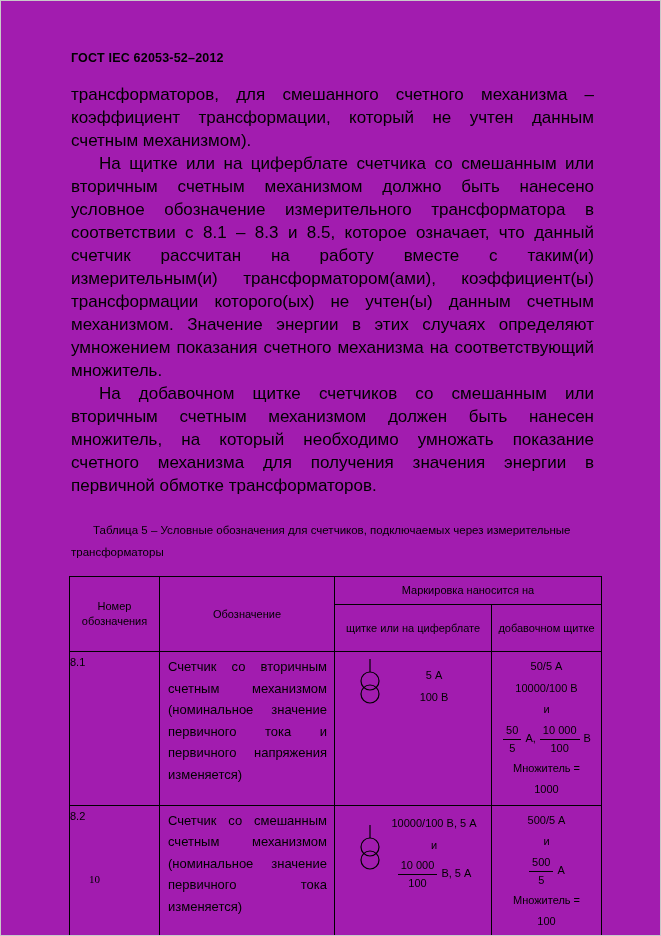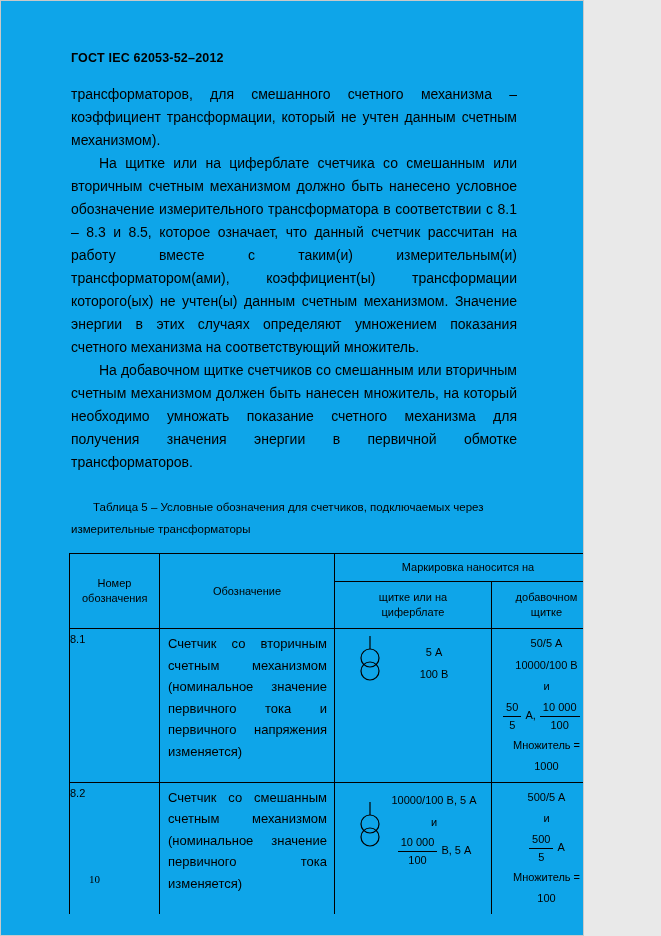--- a/index.html
+++ b/index.html
@@ -4,34 +4,34 @@
 <style>
   * { margin:0; padding:0; box-sizing:border-box; }
   html,body { background:#e9e9e9; }
   body {
     width:661px; height:936px;
     font-family:"Liberation Sans", sans-serif;
     color:#000;
   }
   .page {
     position:relative;
-    width:584px; height:936px;
-    background:#0ea5e9;
+    width:661px; height:936px;
+    background:#a21caf;
     border:1px solid #c9c9c9;
     padding:50px 66px 0 70px;
     overflow:hidden;
   }
   .doc-title {
     font-weight:bold;
     font-size:12.5px;
     margin-bottom:18px;
     letter-spacing:0.2px;
   }
   .para {
-    font-size:14px;
+    font-size:17px;
     line-height:23px;
     text-align:justify;
   }
   .para.indent { text-indent:28px; margin-top:0; }
   .caption {
     font-size:11.5px;
     line-height:22px;
     margin-top:22px;
     text-indent:22px;
     padding-right:10px;
@@ -46,21 +46,21 @@
   }
   .gost-table th, .gost-table td {
     border:1px solid #000;
     vertical-align:top;
     font-weight:normal;
   }
   .gost-table thead th {
     text-align:center;
     vertical-align:middle;
     line-height:15px;
-    padding:3px 12px;
+    padding:3px 4px;
   }
   .gost-table tr.hdr-top th { height:28px; }
   .gost-table tr.hdr-sub th { height:47px; }
   .gost-table tr.row-1 td { height:148px; }
   .gost-table tr.row-2 td { height:130px; }
   .gost-table tr.last td { border-bottom:none; }
   td.num-cell {
     text-align:left;
     padding-top:4px;
     font-size:11px;

